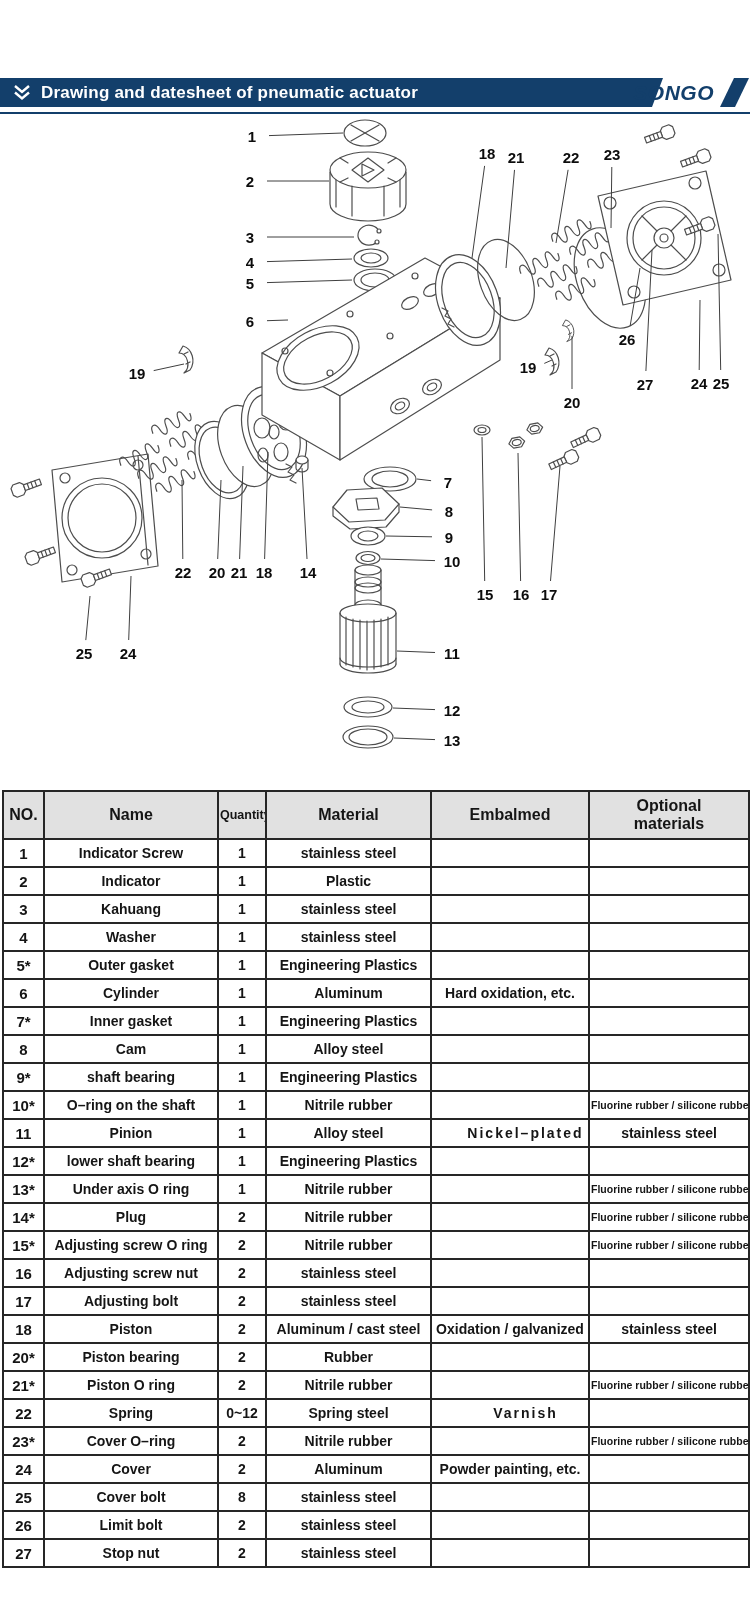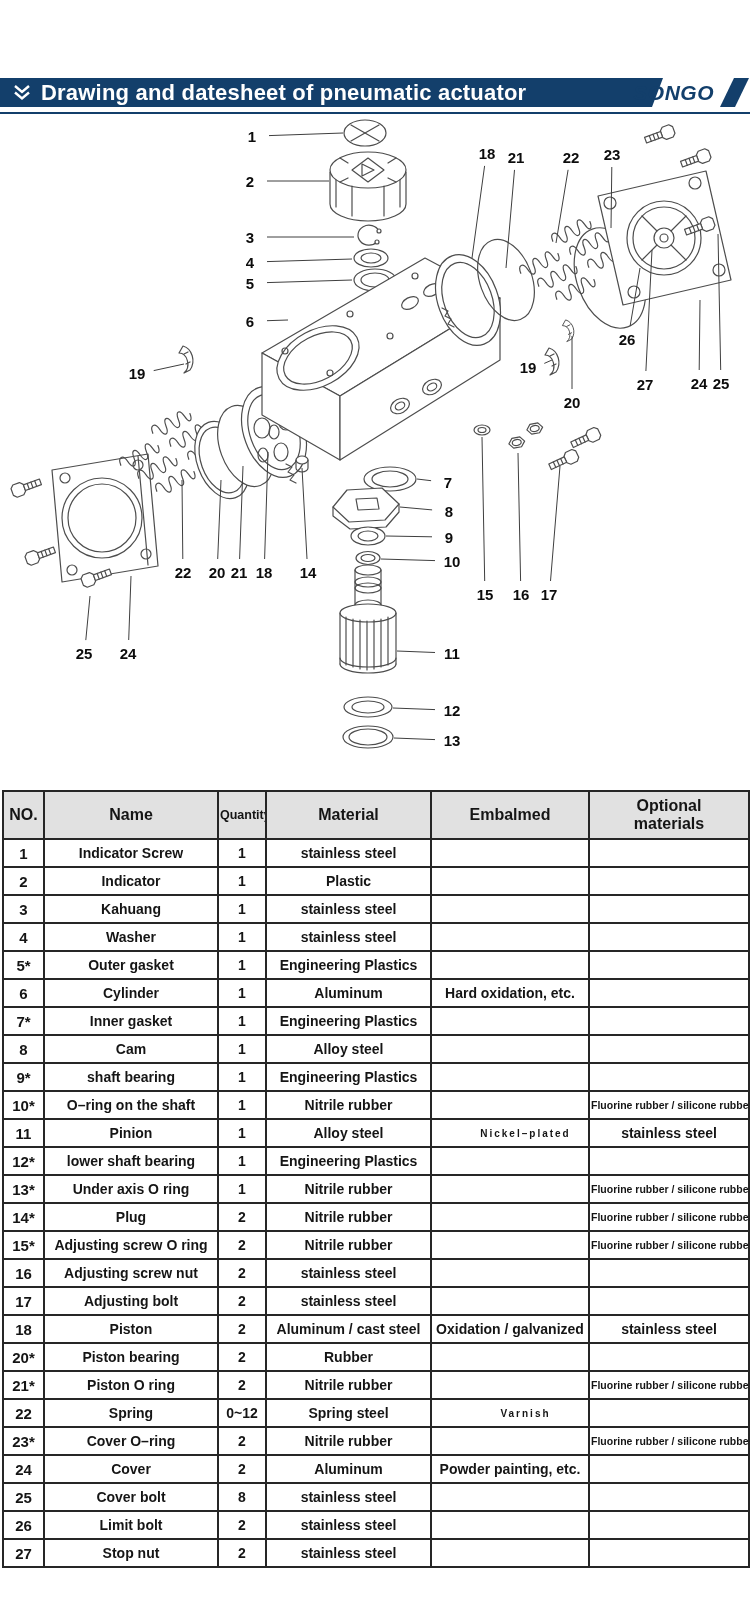--- a/index.html
+++ b/index.html
@@ -5,21 +5,21 @@
   html,body{margin:0;padding:0;}
   body{width:750px;height:1613px;position:relative;background:#fff;
        font-family:"Liberation Sans",sans-serif;overflow:hidden;}
 
   
   .topbar{position:absolute;left:0;top:78px;width:750px;height:29px;}
   .bar-navy{position:absolute;inset:0;background:var(--navy);
             clip-path:polygon(0 0,663px 0,652px 100%,0 100%);
             display:flex;align-items:center;}
   .chev{margin-left:13px;display:flex;align-items:center;}
-  .bar-title{color:#fff;font-size:22px;font-weight:bold;margin-left:10px;
+  .bar-title{color:#fff;font-size:17px;font-weight:bold;margin-left:10px;
              letter-spacing:.2px;white-space:nowrap;}
   .logo-text{position:absolute;right:36px;top:1px;height:27px;line-height:27px;
              color:var(--navy);font-size:21px;font-weight:bold;letter-spacing:.5px;font-style:italic;}
   .logo-tail{position:absolute;right:0;top:0;width:30px;height:29px;background:var(--navy);
              clip-path:polygon(14px 0,29px 0,15px 100%,0 100%);}
   .rule{position:absolute;left:0;top:112px;width:750px;height:2px;background:var(--navy);}
 
   
   .drawing{position:absolute;left:0;top:108px;width:750px;height:655px;}
   .drawing svg{display:block;}
@@ -27,21 +27,21 @@
   
   table{position:absolute;left:2px;top:790px;width:746px;border-collapse:collapse;
         table-layout:fixed;}
   th,td{border:2px solid #262626;text-align:center;vertical-align:middle;
         color:#151515;overflow:hidden;padding:0 1px;}
   th{background:#e1e1e1;height:46px;font-size:16px;font-weight:bold;line-height:1.15;}
   th.q{font-size:12.5px;}
   td{height:26px;font-size:14px;font-weight:bold;white-space:nowrap;}
   td.c0{font-size:15px;}
   td.xs{font-size:10.5px;}
-  td.sp{letter-spacing:2px;font-size:10px;padding-left:32px;}
+  td.sp{letter-spacing:2px;font-size:14px;padding-left:32px;}
 </style>
 </head>
 <body style="--navy: #133f6b;">
 
 <div class="topbar">
   <div class="bar-navy">
     <span class="chev">
       <svg width="18" height="17" viewBox="0 0 18 17" fill="none" stroke="#fff" stroke-width="2.4">
         <polyline points="2,2 9,8 16,2"></polyline>
           <polyline points="2,8.5 9,14.5 16,8.5"></polyline>

